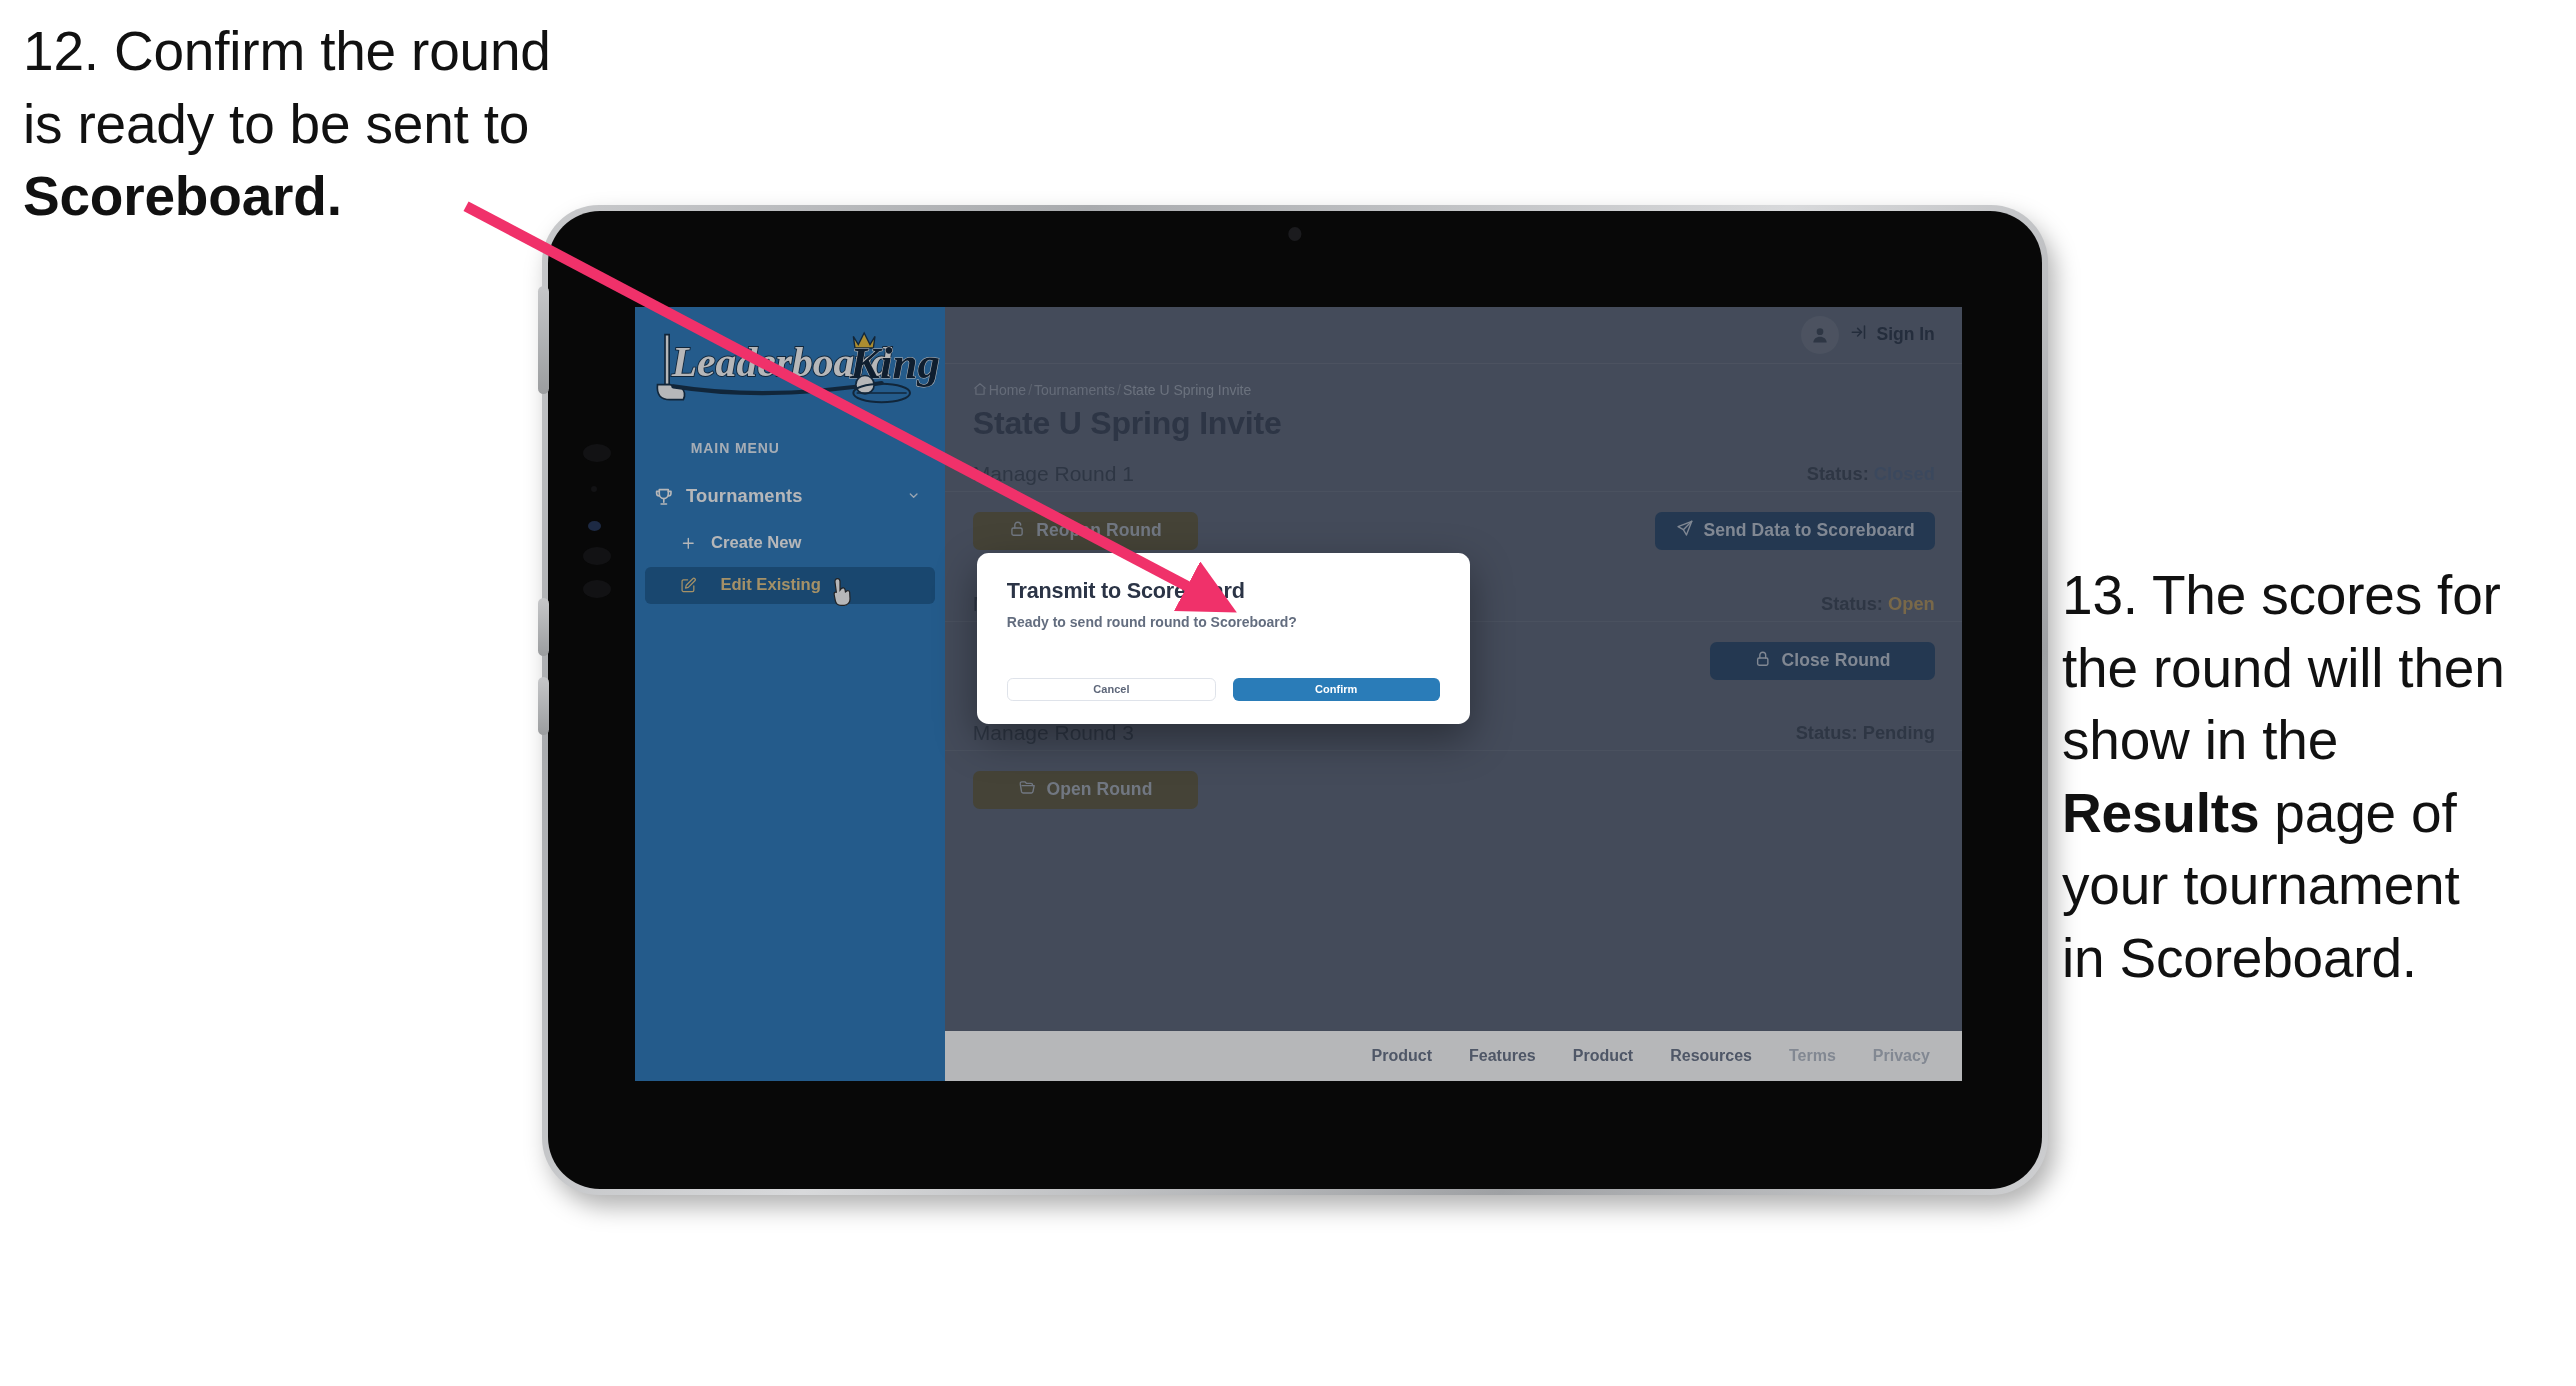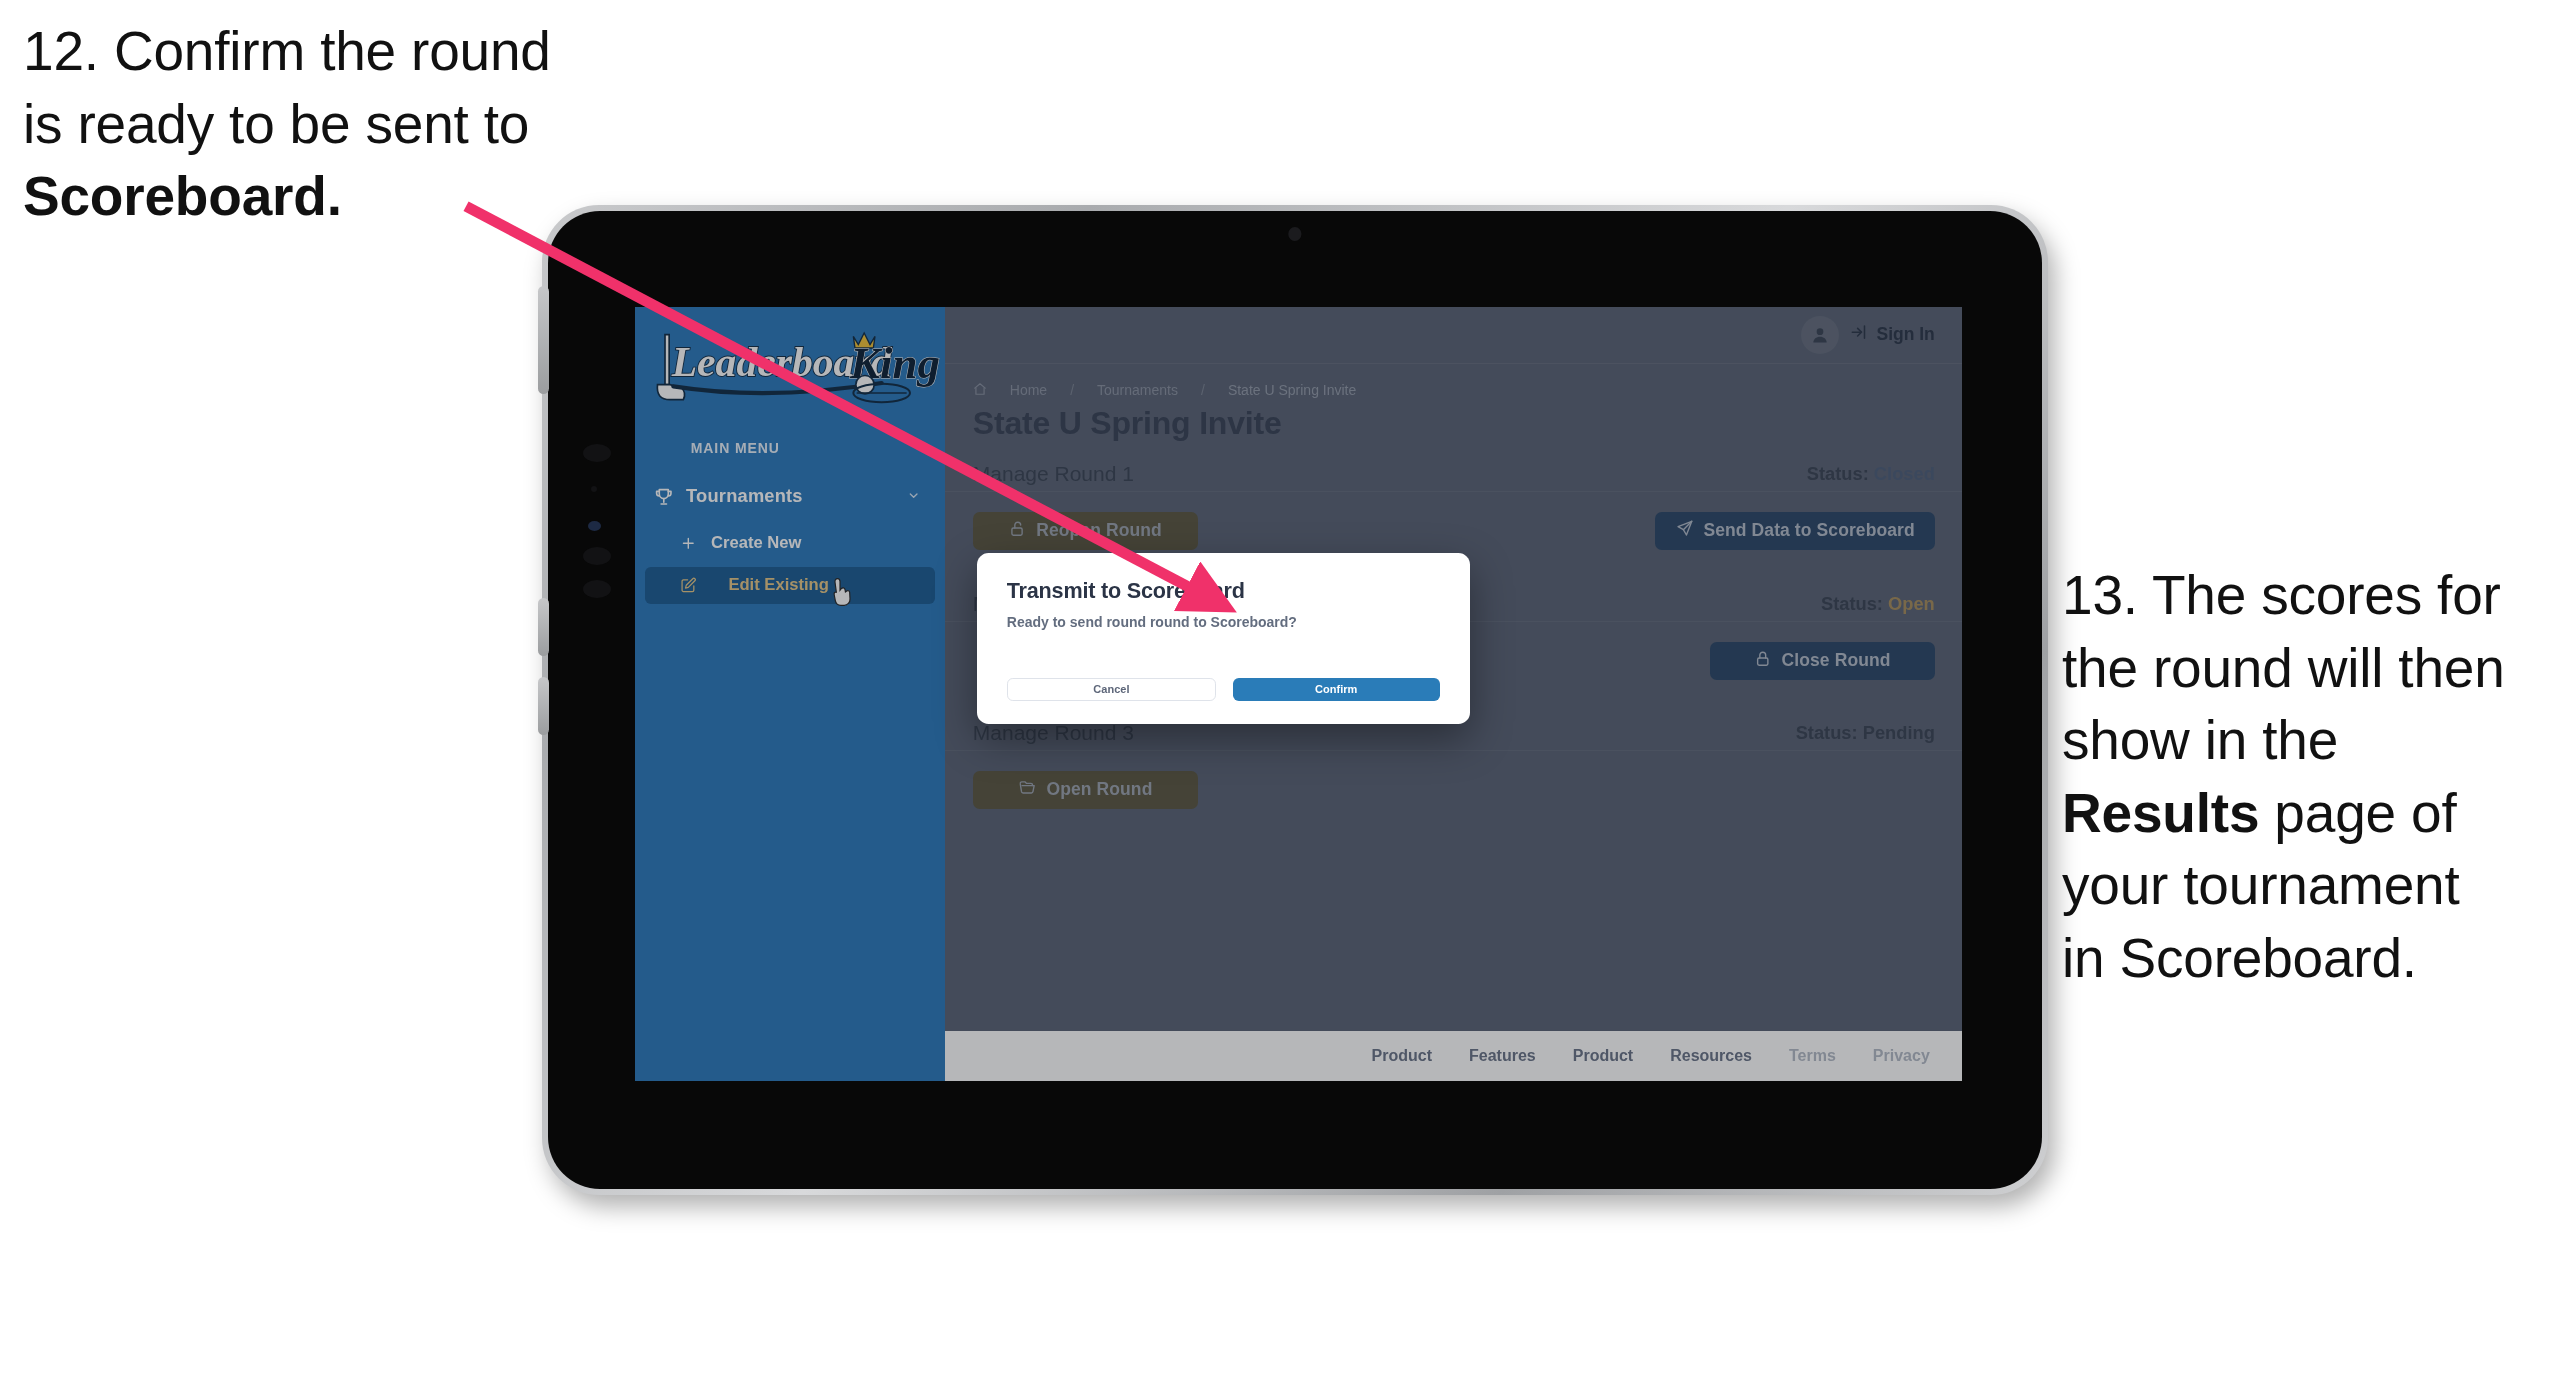--- a/index.html
+++ b/index.html
@@ -105,21 +105,21 @@
   #nav-tournaments .nav-label {
     color: #ffffff; font-size: 18.3px; font-weight: 700; margin-left: 8.3px; letter-spacing: 0.2px;
   }
   .nav-chevron { position: absolute; right: 15px; top: 11.6px; }
   #nav-create-new .nav-icon { width: 21.6px; margin-left: 33px; }
   #nav-create-new .nav-label {
     color: #ffffff; font-size: 16.6px; font-weight: 700; margin-left: 11.6px;
   }
   #nav-edit-existing .nav-icon { width: 21.6px; margin-left: 33px; }
   #nav-edit-existing .nav-label {
-    color: #e7c98a; font-size: 16.6px; font-weight: 700; margin-left: 29px;
+    color: #e7c98a; font-size: 16.6px; font-weight: 700; margin-left: 21px;
   }
   #sidebar-cursor { position: absolute; left: 195px; top: 270px; }
 
   
   #main {
     position: absolute; left: 310px; top: 0;
     width: 1018px; height: 774px;
     background: #5c6577;
   }
   #topbar {
@@ -133,21 +133,21 @@
     background: rgba(255,255,255,0.07);
     display: flex; align-items: center; justify-content: center;
   }
   #sign-in-btn {
     display: flex; align-items: center; gap: 8px;
     color: #2f3a4d; font-size: 17.5px; font-weight: 700;
   }
 
   #breadcrumb {
     position: absolute; left: 28px; top: 75px;
-    display: flex; align-items: center; gap: 23px;
+    display: flex; align-items: center; gap: 2px;
     font-size: 14px; color: #8b93a3;
   }
   #breadcrumb .sep { color: #7d8595; }
   #breadcrumb .crumb-current { color: #949cab; }
 
   #page-title {
     position: absolute; left: 28px; top: 98px;
     color: #3b4559; font-size: 32px; font-weight: 700; letter-spacing: -0.2px;
   }
 

